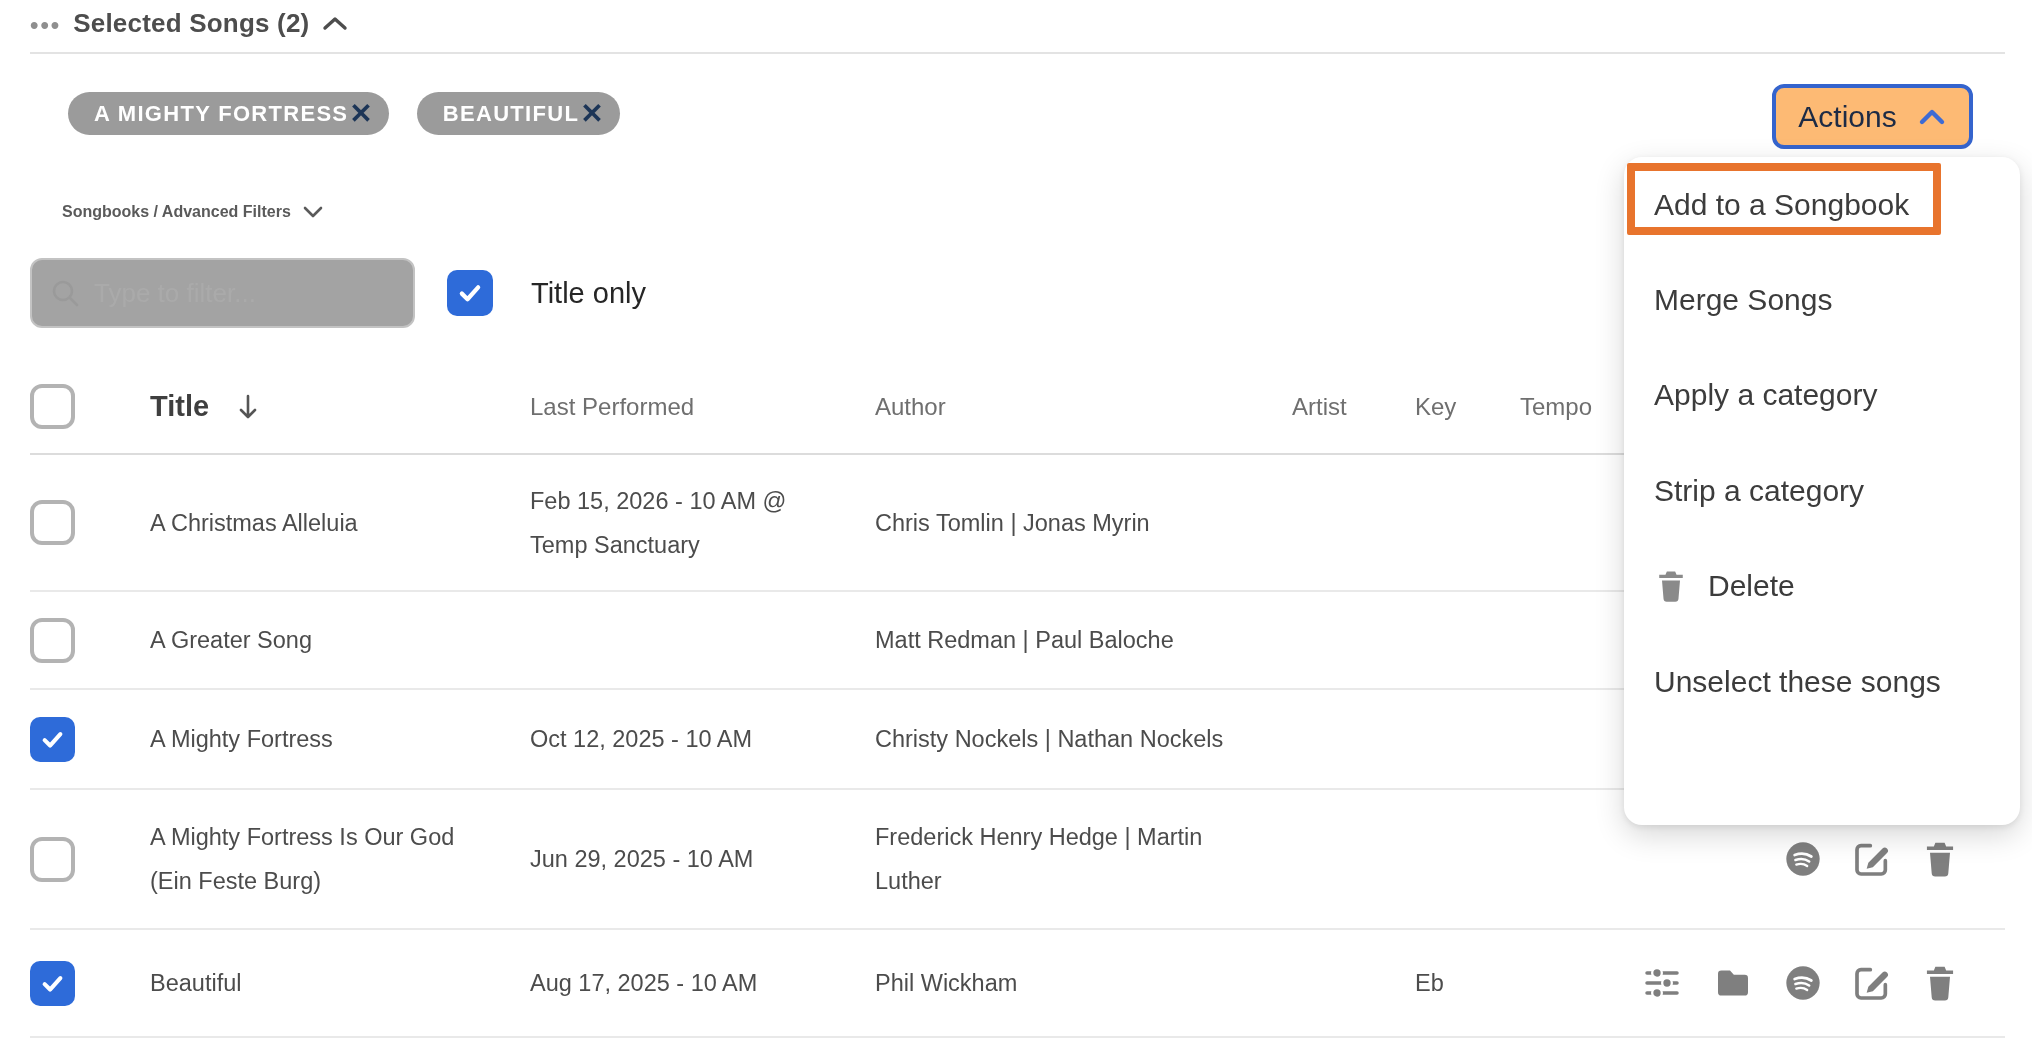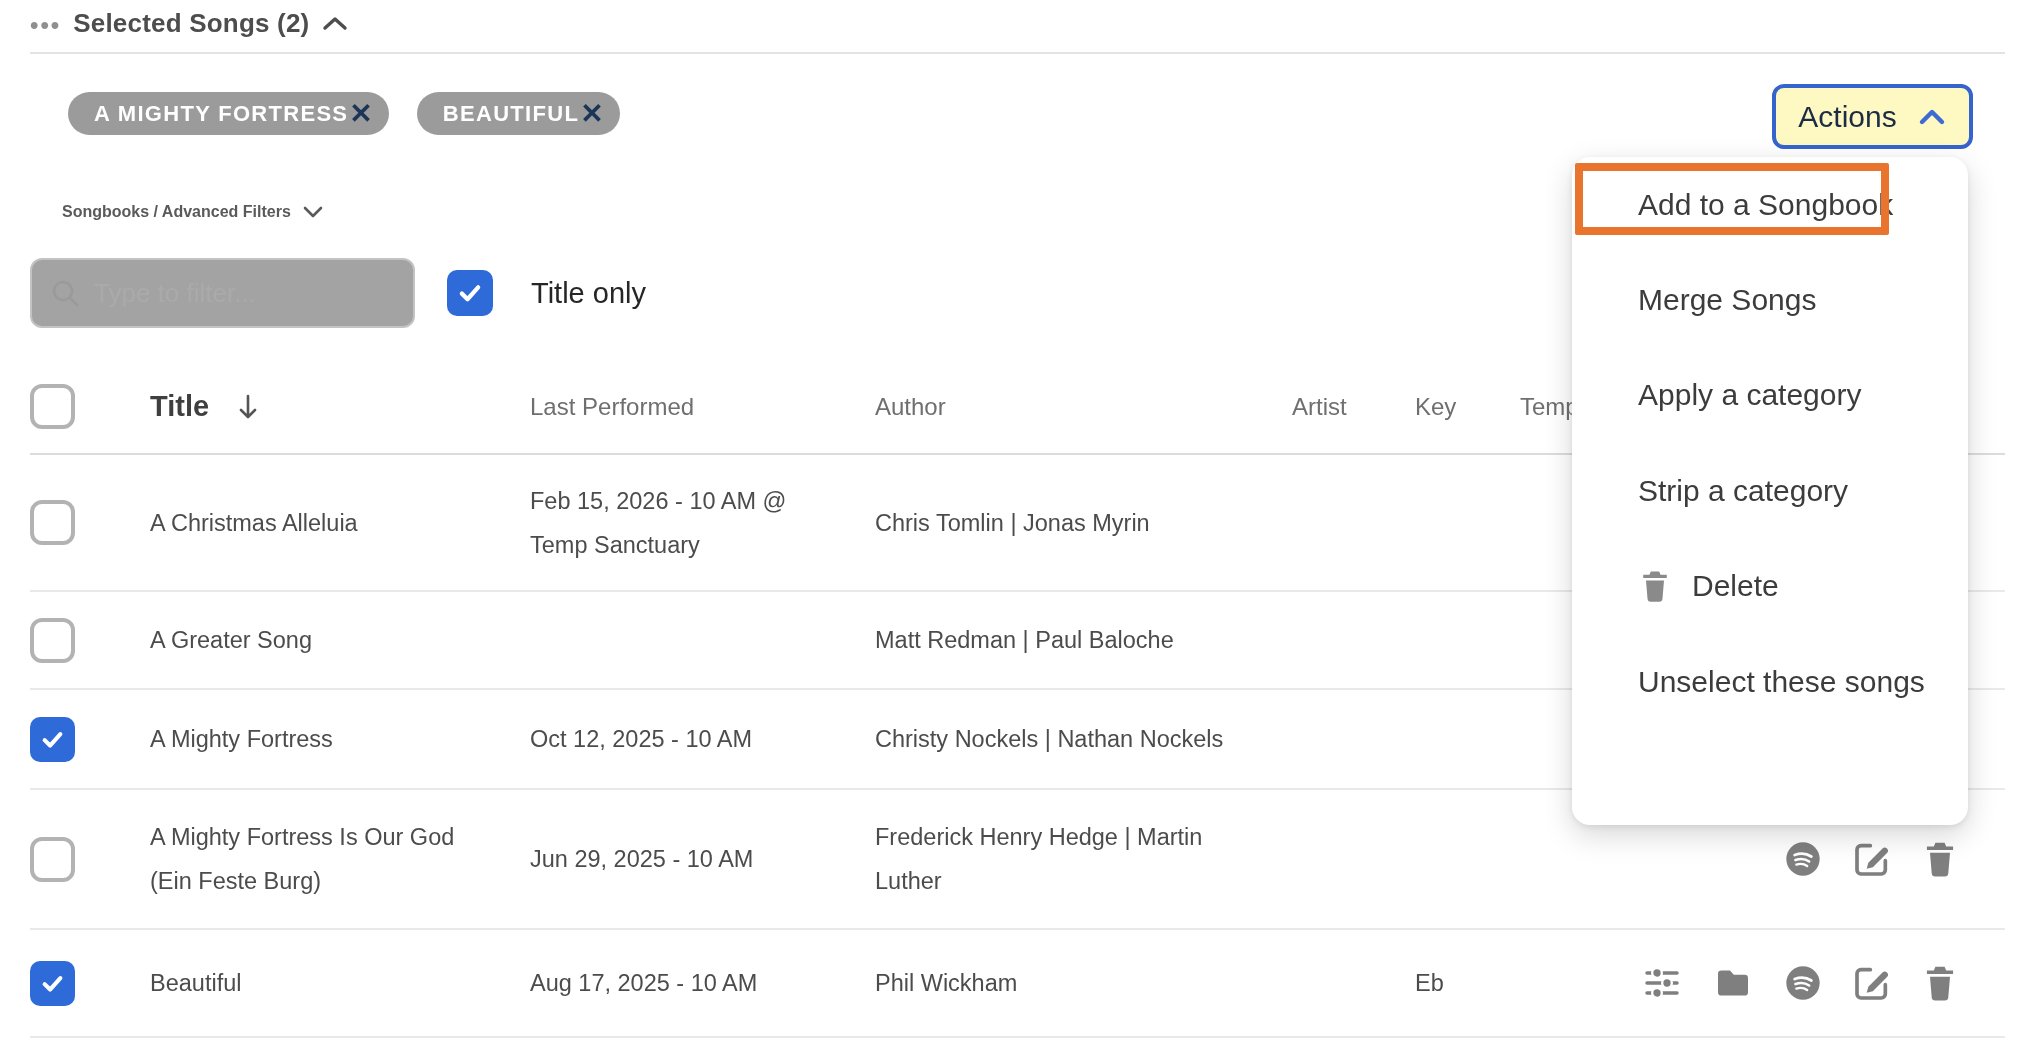--- a/index.html
+++ b/index.html
@@ -14,29 +14,29 @@
   .selbar-divider { position:absolute; left:30px; right:27px; top:52px; height:2px; background:#e3e3e3; }
 
   
   .chips { position:absolute; left:68px; top:92px; display:flex; gap:28px; }
   .chip { background:#9b9b9b; border-radius:22px; height:43px; display:flex; align-items:center;
           padding:0 16px 0 26px; cursor:default; }
   .chip-label { color:#ffffff; font-weight:bold; font-size:22px; letter-spacing:1.3px; }
   .chip-x { color:#1c3557; font-size:28px; font-weight:bold; line-height:1; margin-left:1px; cursor:pointer; }
 
   
-  .actions-btn { position:absolute; left:1772px; top:84px; width:201px; height:65px; background:#fef9c3;
+  .actions-btn { position:absolute; left:1772px; top:84px; width:201px; height:65px; background:#fdba74;
                  border:4px solid #3564cd; border-radius:12px; display:flex; align-items:center;
                  justify-content:center; gap:20px; cursor:pointer; }
   .actions-btn-label { font-size:30px; color:#1d2b45; }
 
   
-  .menu { position:absolute; left:1572px; top:157px; width:396px; height:668px; background:#fff;
+  .menu { position:absolute; left:1624px; top:157px; width:396px; height:668px; background:#fff;
           border-radius:18px; box-shadow:0 10px 30px rgba(0,0,0,.16), 0 2px 6px rgba(0,0,0,.08);
-          z-index:10; display:flex; flex-direction:column;padding-left:36px; }
+          z-index:10; display:flex; flex-direction:column; }
   .menu-item { height:95.4px; display:flex; align-items:center; padding-left:30px; font-size:30px;
                color:#3c3c3c; cursor:pointer; white-space:nowrap; }
   .menu-item .mi-icon { margin-right:20px; display:flex; }
   .menu-highlight { position:absolute; left:3px; top:6px; width:314px; height:72px;
                     border:8px solid #e8742d; border-radius:2px; pointer-events:none; }
 
   
   .songbooks { position:absolute; left:30px; top:203px; display:flex; align-items:center; gap:10px;
                font-size:16px; font-weight:bold; color:#5a5a5a; cursor:pointer;margin-left:32px; }
   .searchbox { position:absolute; left:30px; top:258px; width:385px; height:70px; border:2px solid #c3c3c3;

